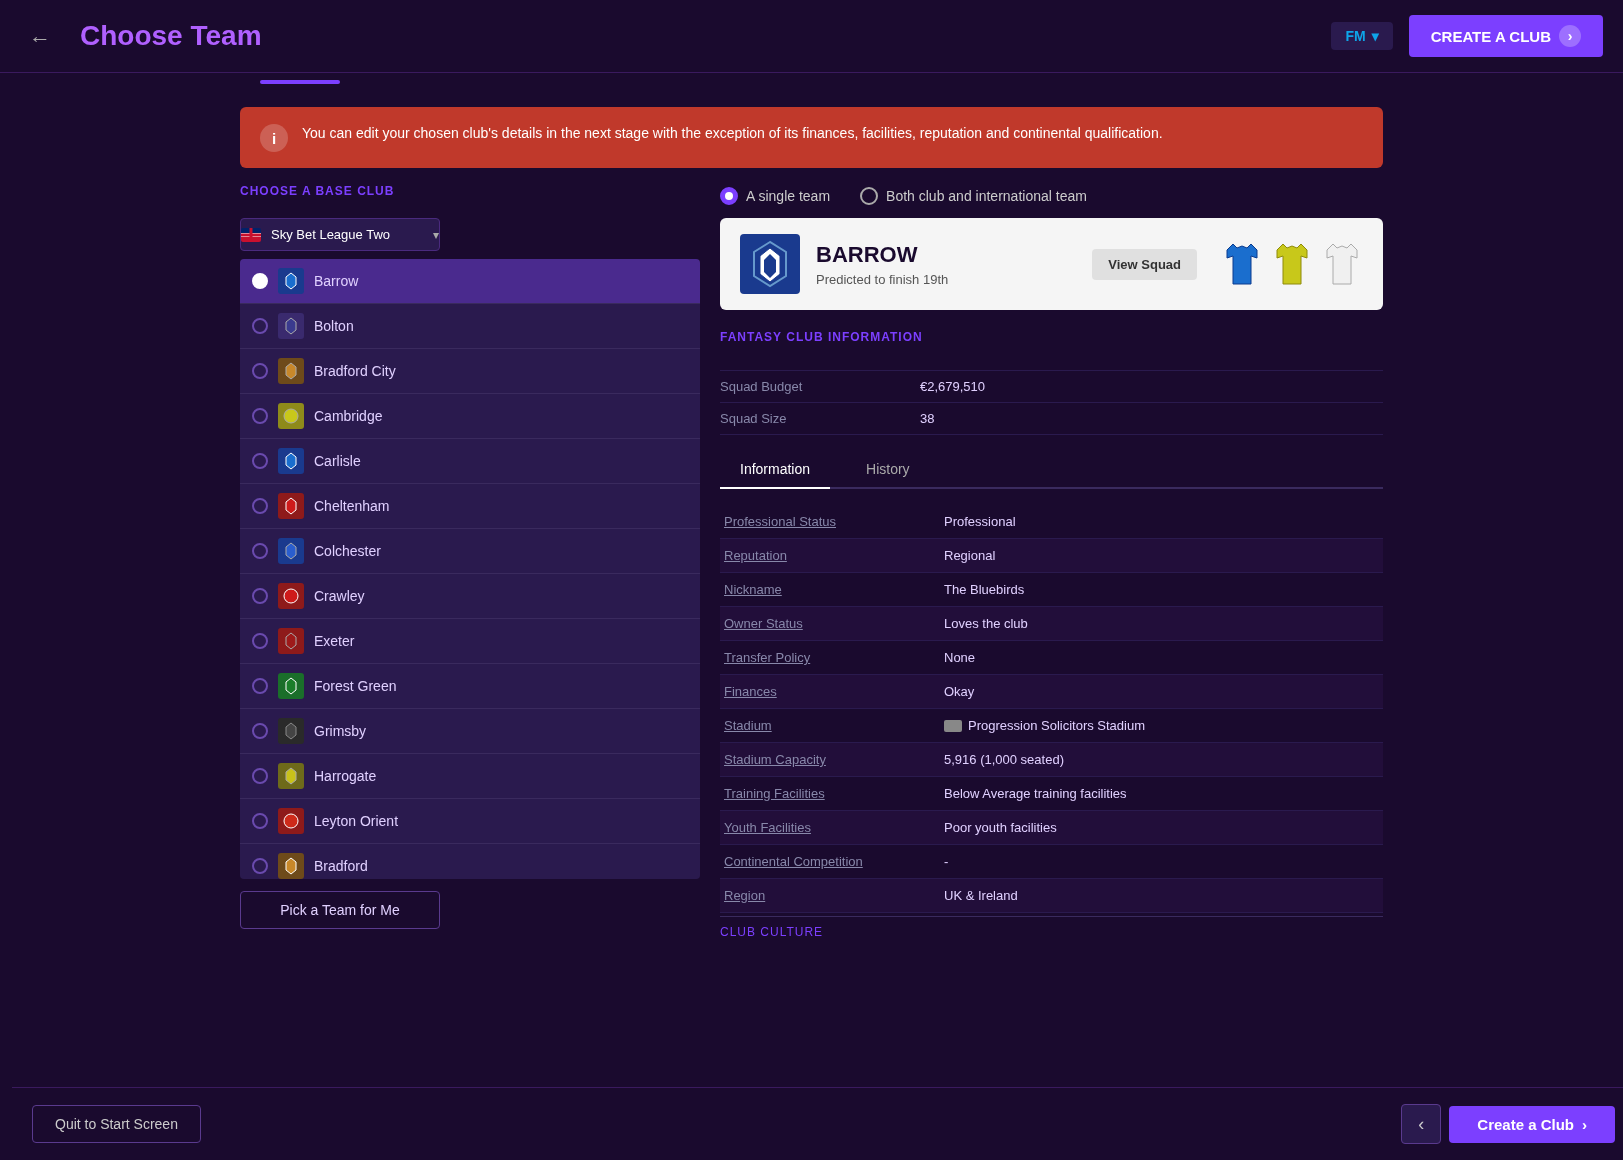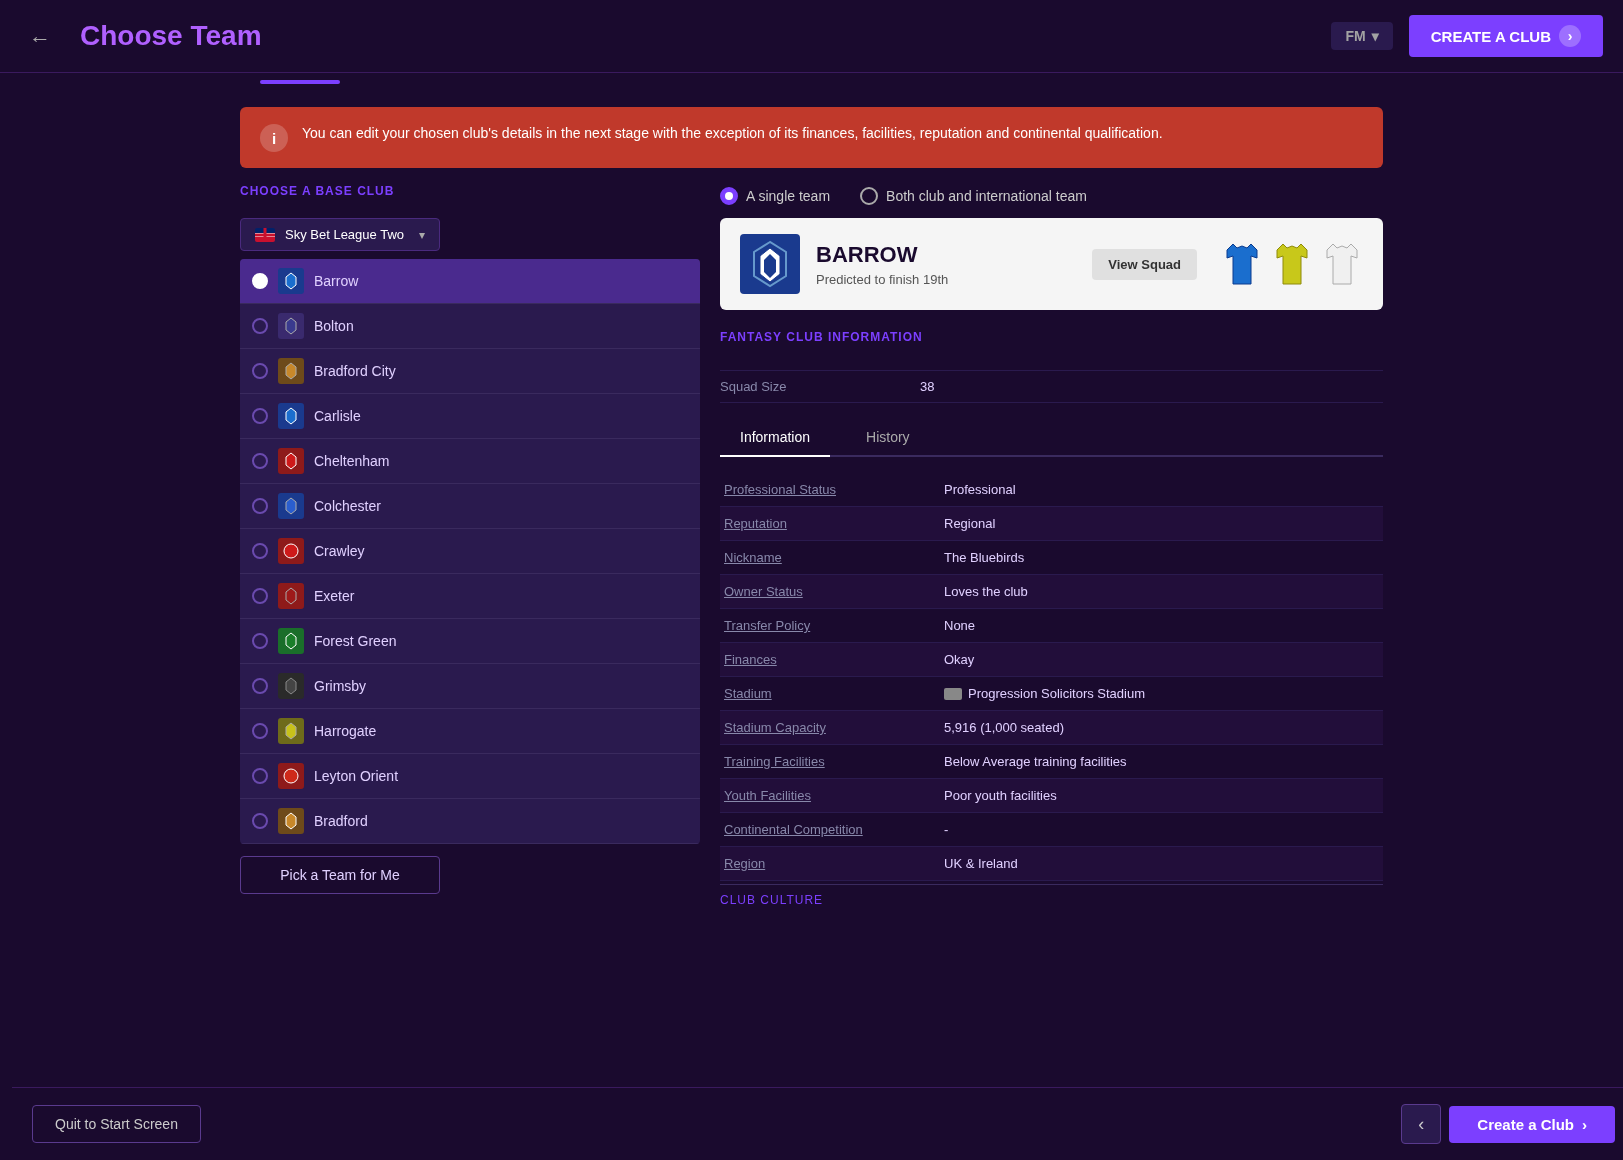--- a/index.html
+++ b/index.html
@@ -38,21 +38,21 @@
       margin-left: 20px;
     }
     .header-right {
       margin-left: auto;
       display: flex;
       align-items: center;
       gap: 16px;
     }
     .fm-badge {
       background: #2a1a4e;
-      color: #a3a3a3;
+      color: #0ea5e9;
       padding: 6px 14px;
       border-radius: 4px;
       font-size: 14px;
       font-weight: 600;
       display: flex;
       align-items: center;
       gap: 6px;
       cursor: pointer;
     }
     .create-club-btn {
@@ -179,21 +179,21 @@
       gap: 30px;
       padding-left: 20px;
       flex: 1;
     }
 
     
     .league-dropdown {
       background: #2a1a4e;
       border: 1px solid #4a2a7e;
       border-radius: 4px;
-      padding: 8px 14px;
+      padding: 8px 0;
       display: flex;
       align-items: center;
       gap: 10px;
       cursor: pointer;
       margin-bottom: 8px;
       width: 200px;
     }
     .flag-en {
       width: 20px;
       height: 14px;
@@ -594,20 +594,29 @@
         <div class="team-radio"></div>
         <div class="team-crest crest-amber" style="background:#6e4a1a;">
           <svg width="18" height="18" viewBox="0 0 18 18">
               <path d="M9 1 L4 5 L4 13 L9 17 L14 13 L14 5 Z" fill="#c8882a" stroke="#aaa" stroke-width="1"></path>
             </svg>
         </div>
         <span class="team-name">Bradford City</span>
       </div>
       <div class="team-item">
         <div class="team-radio"></div>
+        <div class="team-crest" style="background:#8e8a1a;">
+          <svg width="18" height="18" viewBox="0 0 18 18">
+              <circle cx="9" cy="9" r="7" fill="#c8c81a" stroke="#aaa" stroke-width="1"></circle>
+            </svg>
+        </div>
+        <span class="team-name">Cambridge</span>
+      </div>
+      <div class="team-item">
+        <div class="team-radio"></div>
         <div class="team-crest crest-blue">
           <svg width="18" height="18" viewBox="0 0 18 18">
               <path d="M9 1 L4 5 L4 13 L9 17 L14 13 L14 5 Z" fill="#1a6ece" stroke="#fff" stroke-width="1"></path>
             </svg>
         </div>
         <span class="team-name">Carlisle</span>
       </div>
       <div class="team-item">
         <div class="team-radio"></div>
         <div class="team-crest crest-red">
@@ -730,20 +739,24 @@
           <svg width="38" height="48" viewBox="0 0 38 48">
             <path d="M10,4 L4,10 L4,18 L10,16 L10,44 L28,44 L28,16 L34,18 L34,10 L28,4 L24,8 L19,6 L14,8 Z" fill="#f0f0f0" stroke="#aaa" stroke-width="1"></path>
           </svg>
         </div>
       </div>
     </div>
 
     <div class="fantasy-label">FANTASY CLUB INFORMATION</div>
 
     <div class="info-table">
+      <div class="info-row">
+        <div class="info-key">Squad Budget</div>
+        <div class="info-val">€2,679,510</div>
+      </div>
       <div class="info-row">
         <div class="info-key">Squad Size</div>
         <div class="info-val">38</div>
       </div>
     </div>
 
     <div class="tabs">
       <div class="tab active">Information</div>
       <div class="tab">History</div>
     </div>

